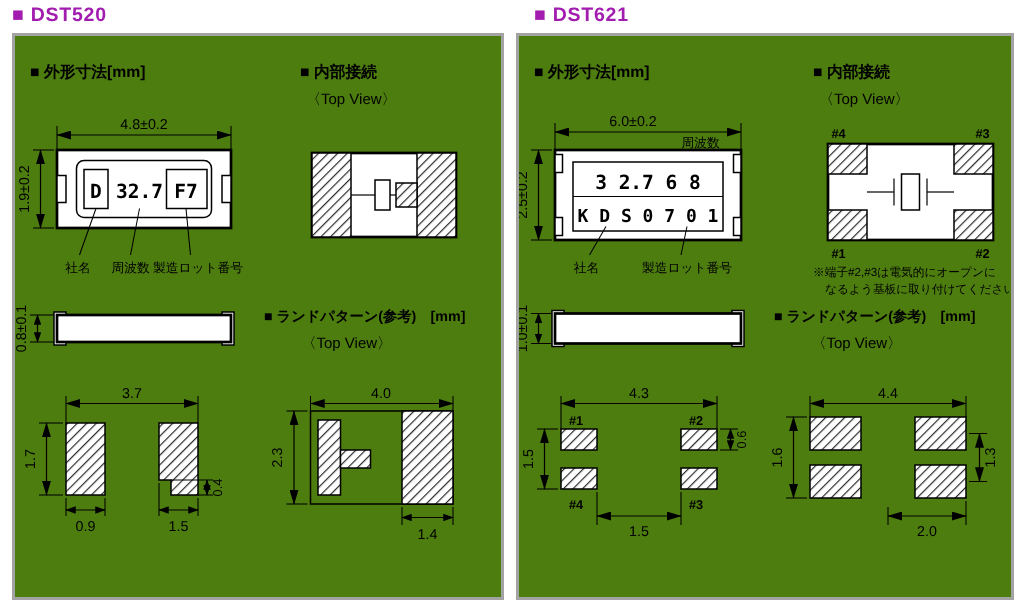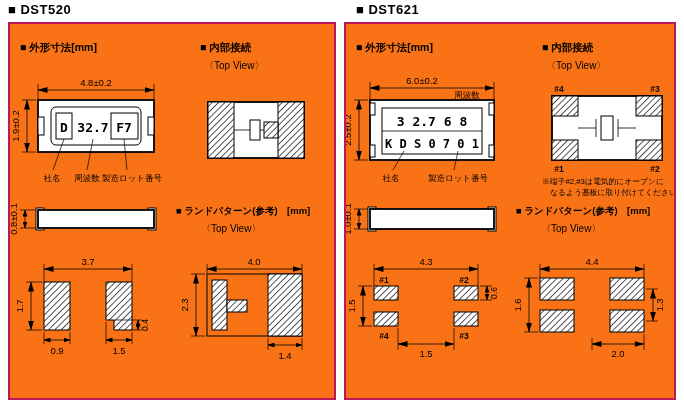--- a/index.html
+++ b/index.html
@@ -1,19 +1,19 @@
 <!DOCTYPE html>
 <html><head>
 <meta charset="utf-8">
 <style>
   *{margin:0;padding:0;box-sizing:border-box}
   html,body{width:684px;height:408px}
   body{background:#fff;font-family:"Liberation Sans",sans-serif;position:relative;overflow:hidden}
-  .sec-title{position:absolute;top:2px;font-weight:bold;font-size:13px;color:#000000;letter-spacing:.5px}
-  .panel{position:absolute;top:22px;height:378px;border:2px solid #be185d;background:#f97316}
+  .sec-title{position:absolute;top:2px;font-weight:bold;font-size:13px;color:#a21caf;letter-spacing:.5px}
+  .panel{position:absolute;top:22px;height:378px;border:2px solid #a3a3a3;background:#4d7c0f}
   svg{display:block}
   svg text{fill:#000}
   .h{font-size:10.5px;font-weight:bold}
   .h2{font-size:9.5px;font-weight:bold}
   .tv{font-size:10px}
   .dt{font-size:9.5px}
   .lbl{font-size:8.5px}
   .mark{font-family:"DejaVu Sans Mono",monospace;font-weight:bold;font-size:13px}
   .mark2{font-family:"DejaVu Sans Mono",monospace;font-weight:bold;font-size:12px}
   .pin{font-size:8.5px;font-weight:bold}

